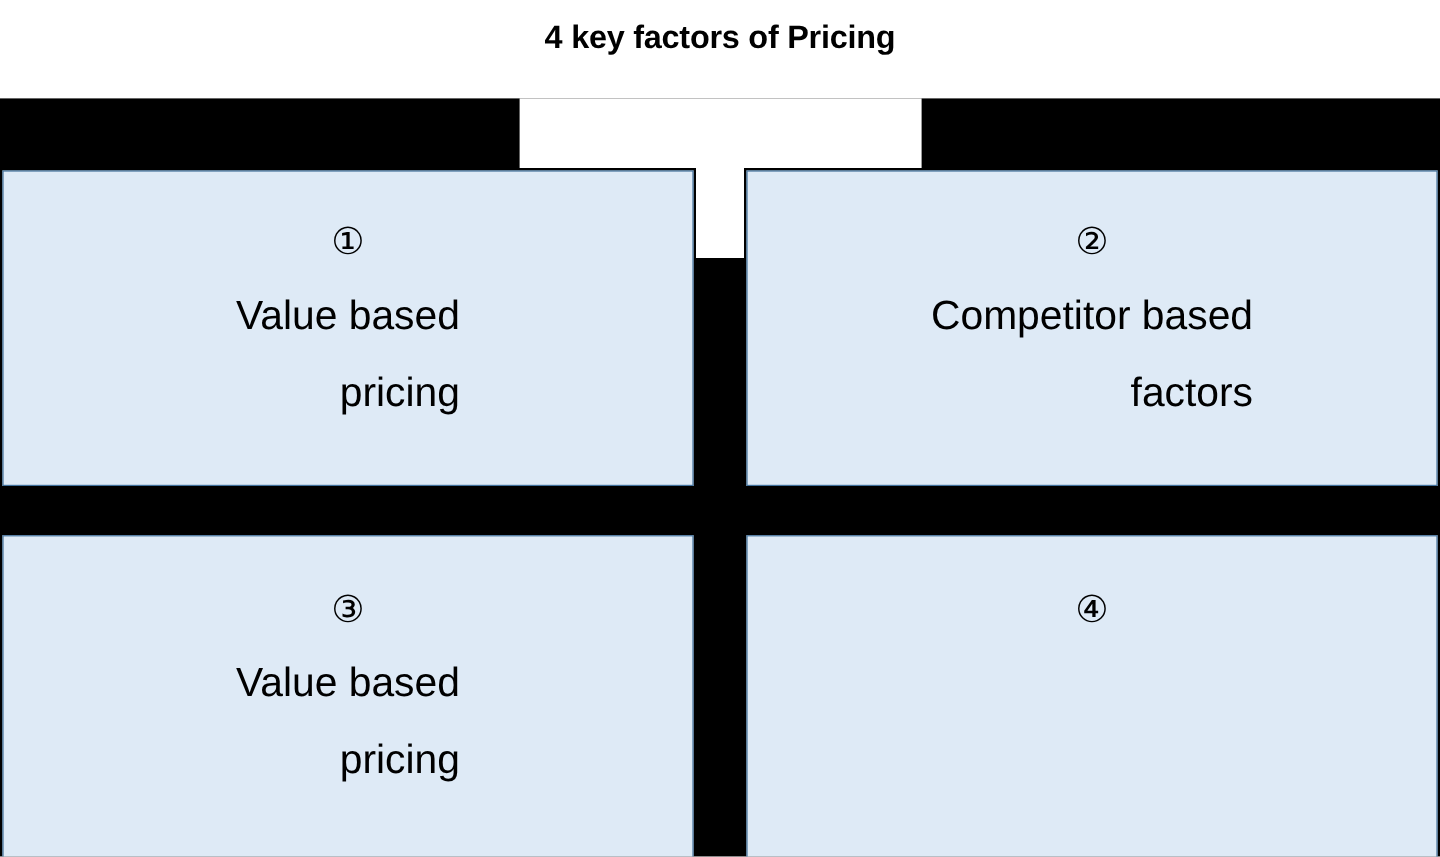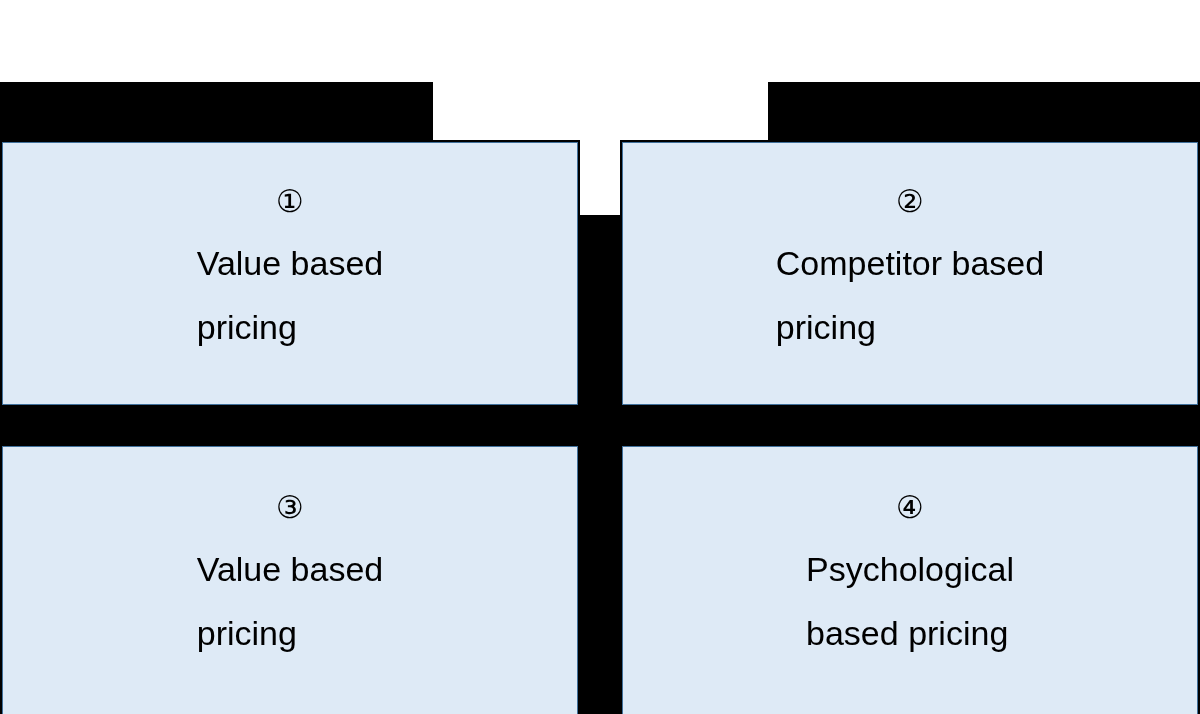--- a/index.html
+++ b/index.html
@@ -84,54 +84,53 @@
     font-size: 31px;
     line-height: 34px;
     font-weight: normal;
     margin-top: 42px;
     color: #000000;
   }
   .q-label {
     font-size: 34px;
     line-height: 64px;
     font-weight: normal;
-    text-align: left;
+    text-align: right;
     margin-top: 12px;
     color: #000000;
     white-space: pre-line;
   }
   .qbox.r2 .q-number { margin-top: 44px; }
 </style>
 </head>
 <body>
 
 <div id="canvas">
 
+  <div class="title">4 key factors of Pricing</div>
 
   <div class="black-slab"></div>
   <div class="notch-bar"></div>
   <div class="notch-stem"></div>
 
   <div class="qbox r1 c1">
     <div class="q-number">①</div>
     <div class="q-label">Value based
 pricing</div>
   </div>
 
   <div class="qbox r1 c2">
     <div class="q-number">②</div>
     <div class="q-label">Competitor based
-pricing</div>
+factors</div>
   </div>
 
   <div class="qbox r2 c1">
     <div class="q-number">③</div>
     <div class="q-label">Value based
 pricing</div>
   </div>
 
   <div class="qbox r2 c2">
     <div class="q-number">④</div>
-    <div class="q-label">Psychological
-based pricing</div>
   </div>
 
 </div>
 
 </body></html>

